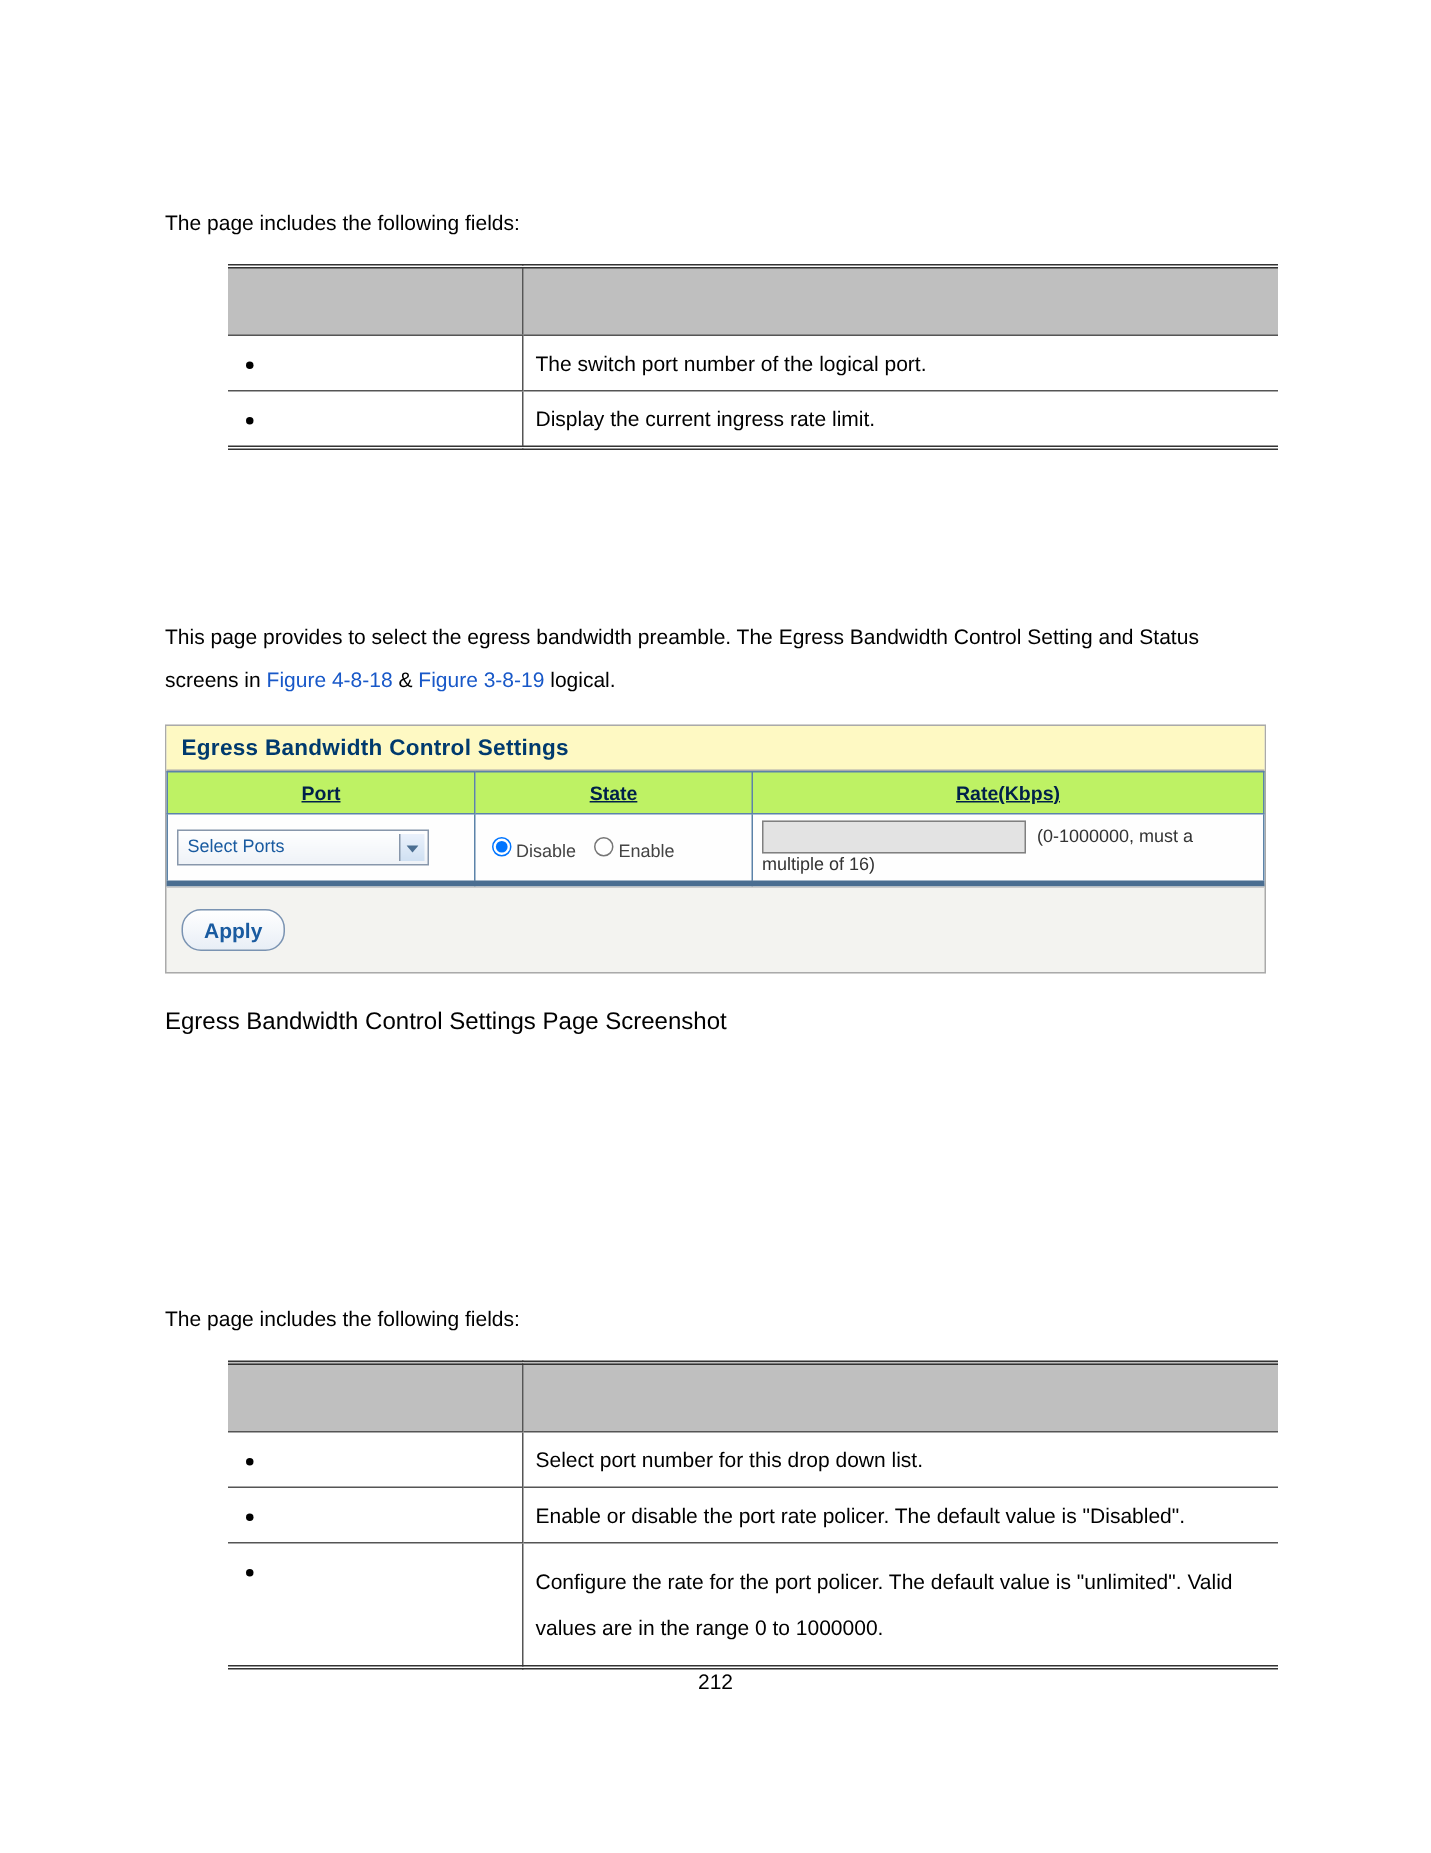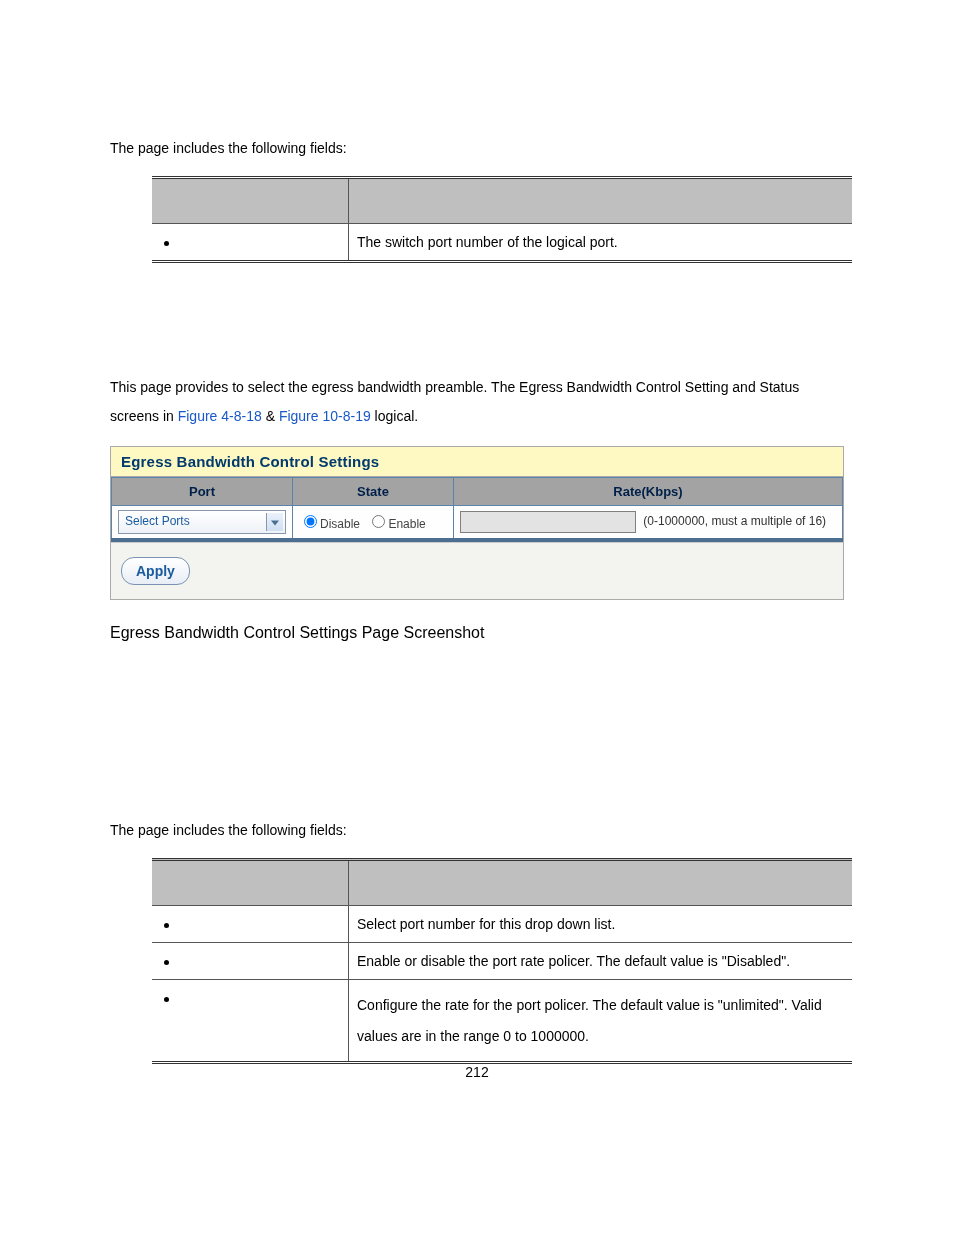--- a/index.html
+++ b/index.html
@@ -83,27 +83,28 @@
     font-size: 15px;
     padding: 6px 10px 6px 10px;
     letter-spacing: 0.2px;
     border-bottom: 1px solid #aaa;
   }
   .settings-table {
     width: 100%;
     border-collapse: collapse;
   }
   .settings-table th {
-    background: #a3a3a3;
+    background: #bef264;
     color: #00204a;
     font-weight: bold;
     font-size: 13px;
-    padding: 6px 0;
+    padding: 6px 12px;
     border: 1px solid #5c83a9;
     text-align: center;
+    text-decoration: underline;
   }
   .settings-table td {
     background: #fefefe;
     border: 1px solid #5c83a9;
     padding: 4px 6px;
     font-size: 12px;
     color: #333;
   }
   .settings-table tbody {
     border-bottom: 4px solid #4b6e91;
@@ -195,27 +196,31 @@
       <tr>
         <td class="col-obj"></td>
         <td></td>
       </tr>
     </thead>
     <tbody>
       <tr>
         <td class="col-obj"><span class="bullet"></span></td>
         <td>The switch port number of the logical port.</td>
       </tr>
+      <tr>
+        <td class="col-obj"><span class="bullet"></span></td>
+        <td>Display the current ingress rate limit.</td>
+      </tr>
     </tbody>
   </table>
 
   <div class="section-gap"></div>
 
   <div class="body-text">
-    <span>This page provides to select the egress bandwidth preamble. The Egress Bandwidth Control Setting and Status screens in </span><span class="link">Figure 4-8-18</span><span> &amp; </span><span class="link">Figure 10-8-19</span><span> logical.</span>
+    <span>This page provides to select the egress bandwidth preamble. The Egress Bandwidth Control Setting and Status screens in </span><span class="link">Figure 4-8-18</span><span> &amp; </span><span class="link">Figure 3-8-19</span><span> logical.</span>
   </div>
 
   <div class="panel">
     <div class="panel-title">Egress Bandwidth Control Settings</div>
     <table class="settings-table">
       <thead>
         <tr>
           <th style="width:180px">Port</th>
           <th style="width:160px">State</th>
           <th>Rate(Kbps)</th>

